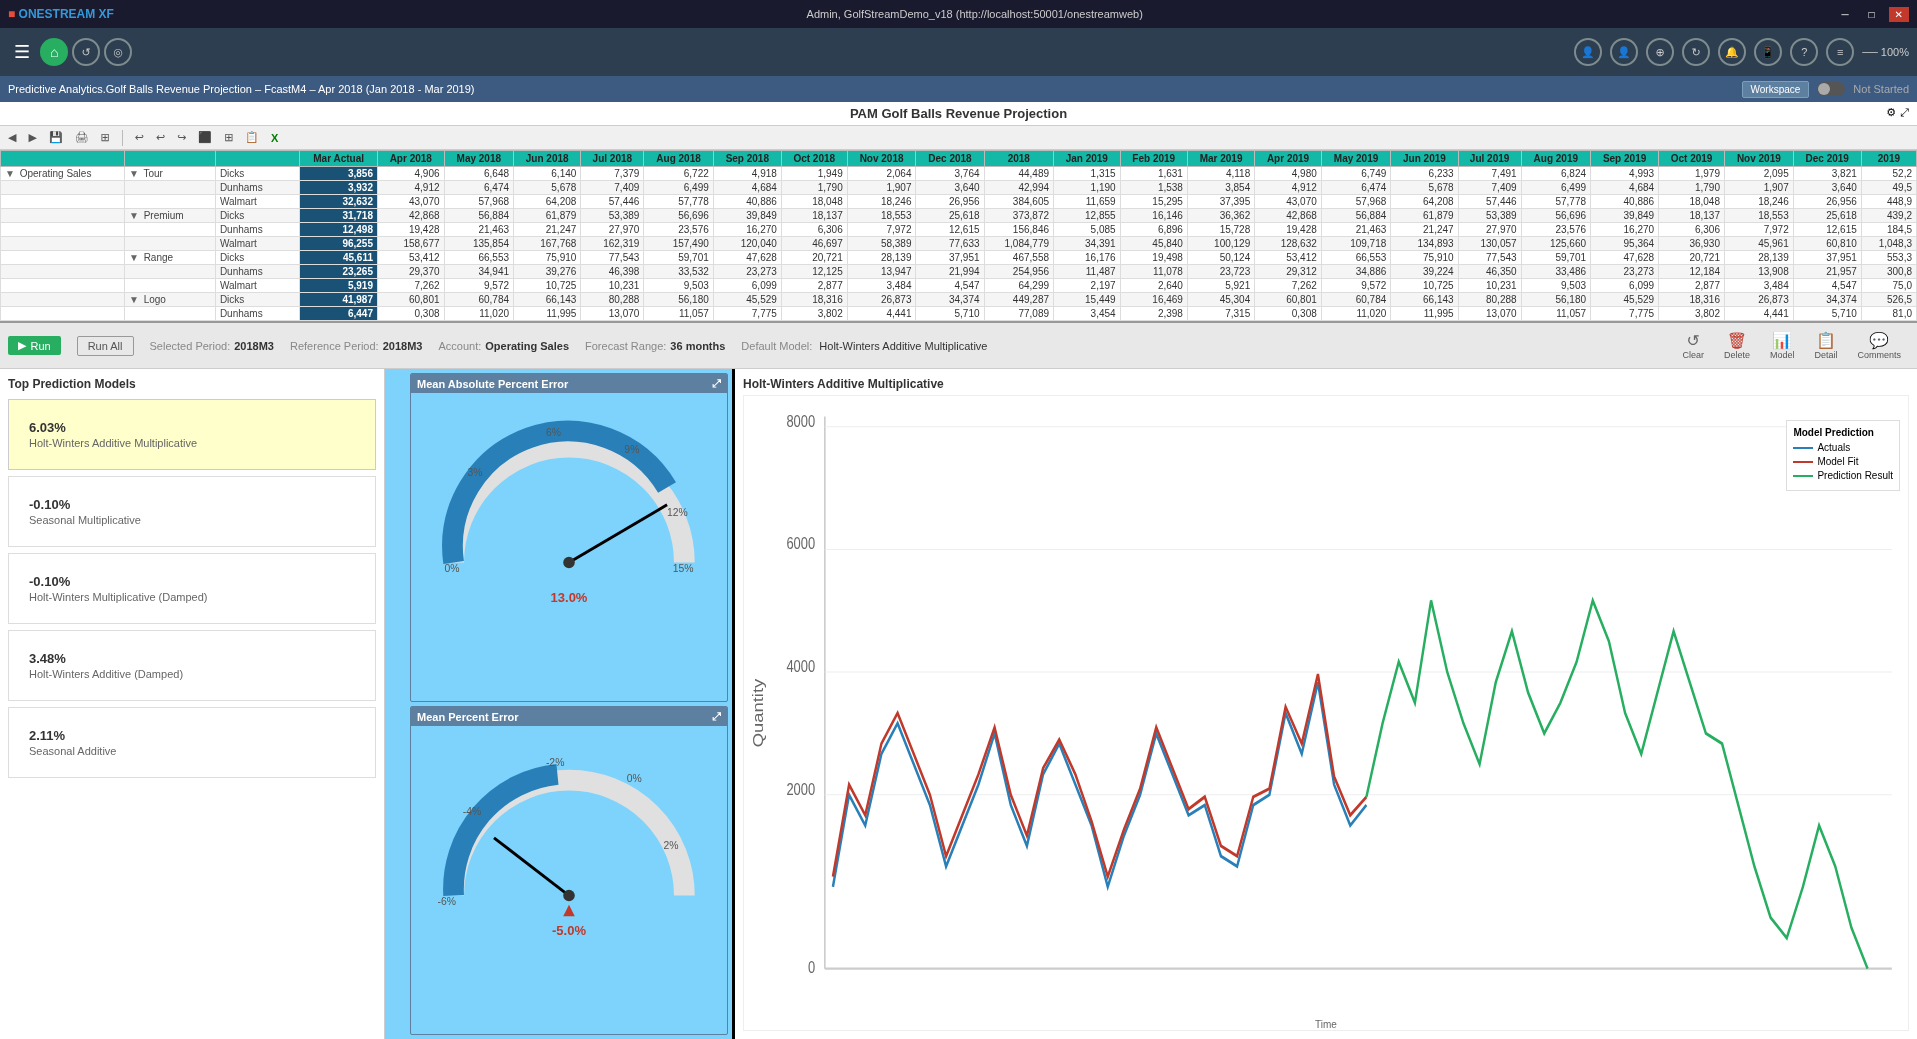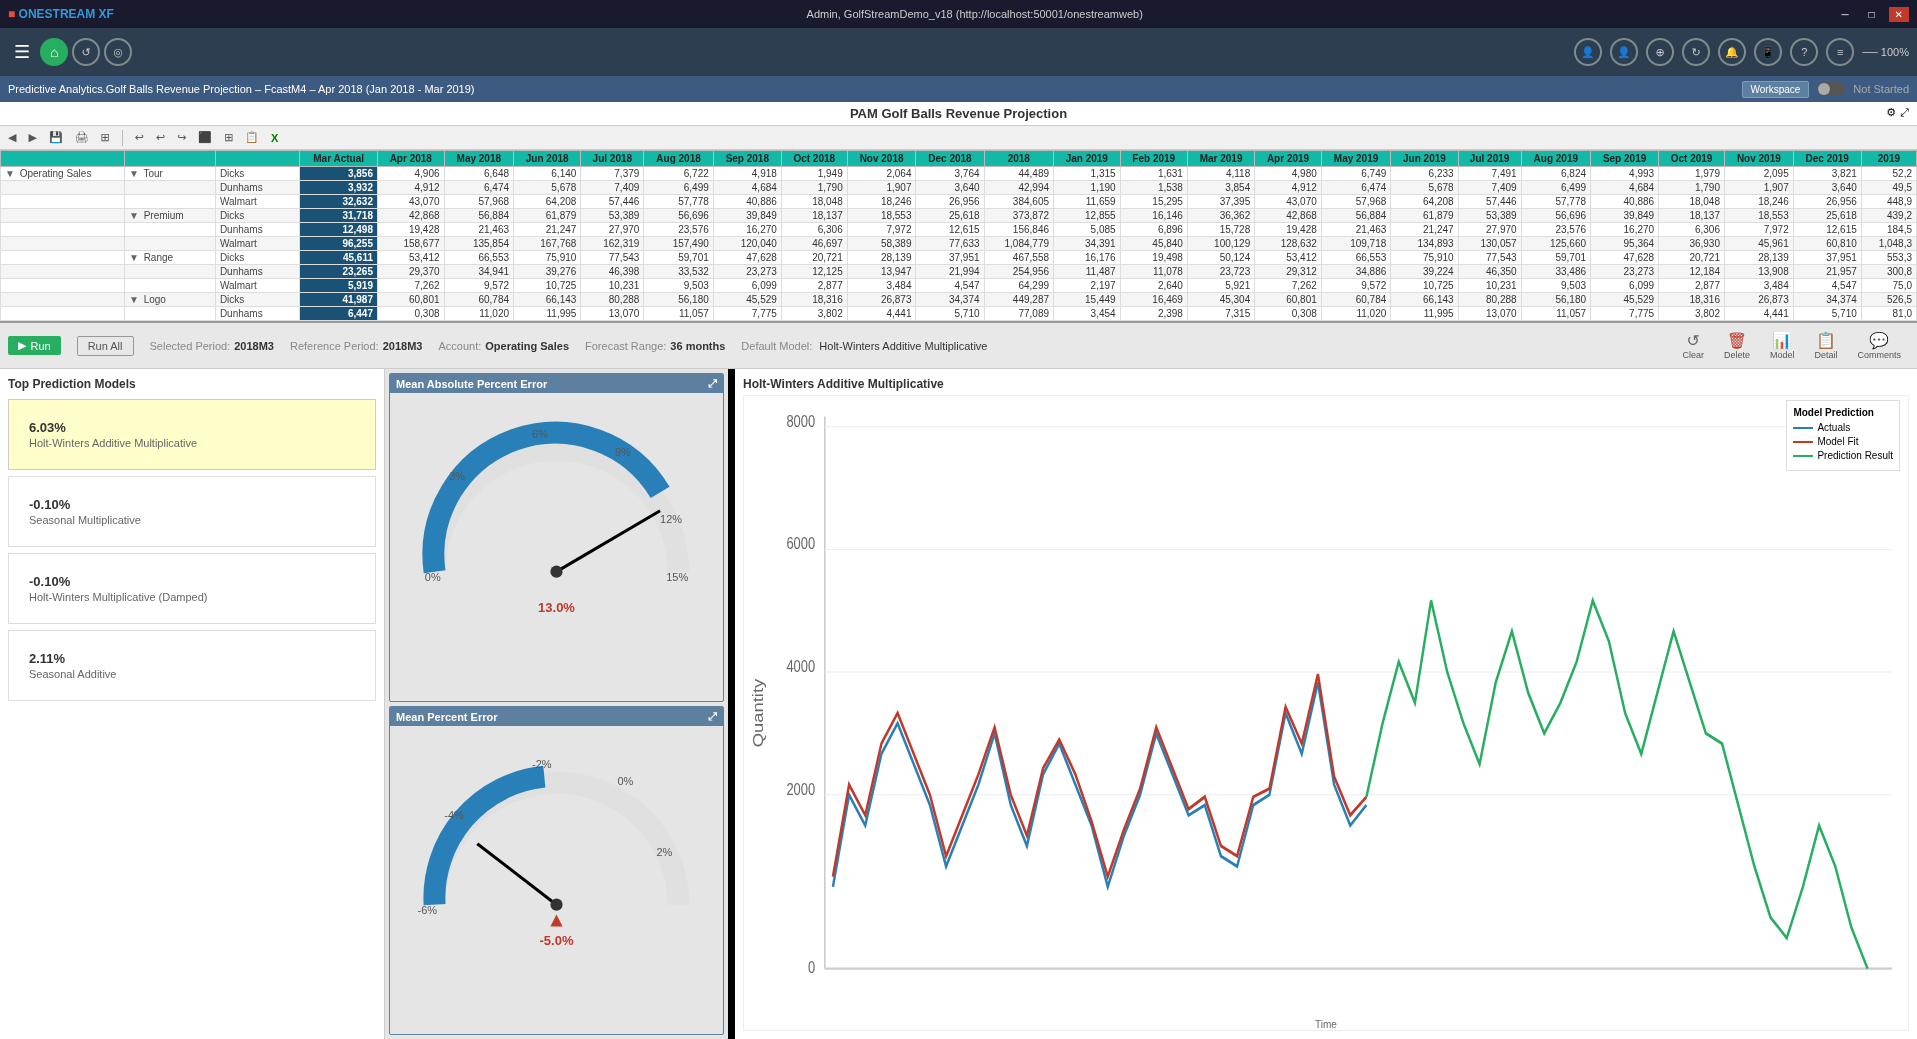--- a/index.html
+++ b/index.html
@@ -66,21 +66,21 @@
 
     
     .model-list-panel { width: 385px; background: white; border-right: 1px solid #ccc; overflow-y: auto; padding: 8px; }
     .model-list-title { font-weight: bold; font-size: 12px; color: #333; margin-bottom: 8px; }
     .model-item { border: 1px solid #ddd; margin-bottom: 6px; padding: 20px; cursor: pointer; }
     .model-item.selected { background: #ffffcc; border-color: #ccc; }
     .model-item-pct { font-weight: bold; font-size: 13px; color: #333; }
     .model-item-name { font-size: 11px; color: #666; margin-top: 2px; }
 
     
-    .gauge-panel { width: 350px; background: #e5e5e5; border-right: 7px solid #000000; display: flex; flex-direction: column; gap: 4px; padding: 4px; }
+    .gauge-panel { width: 350px; background: #7dd3fc; border-right: 3px solid #000000; display: flex; flex-direction: column; gap: 4px; padding: 4px; align-items: flex-end; }
     .gauge-box { border: 1px solid #5d7fa0; border-radius: 2px; flex: 1; position: relative; overflow: hidden; }
     .gauge-box-header { background: #5d7fa0; color: white; padding: 3px 6px; font-size: 11px; font-weight: bold; display: flex; justify-content: space-between; align-items: center; }
     .gauge-content { display: flex; flex-direction: column; align-items: center; padding: 8px; height: calc(100% - 26px); }
     .gauge-svg { width: 100%; }
     .gauge-value { font-size: 13px; font-weight: bold; color: #c0392b; margin-top: 4px; }
 
     
     .chart-panel { flex: 1; background: white; display: flex; flex-direction: column; padding: 8px; }
     .chart-title { font-weight: bold; font-size: 12px; color: #333; margin-bottom: 4px; }
     .chart-area { flex: 1; position: relative; border: 1px solid #eee; }
@@ -589,20 +589,24 @@
       </div>
       <div class="model-item">
         <div class="model-item-pct">-0.10%</div>
         <div class="model-item-name">Seasonal Multiplicative</div>
       </div>
       <div class="model-item">
         <div class="model-item-pct">-0.10%</div>
         <div class="model-item-name">Holt-Winters Multiplicative (Damped)</div>
       </div>
       <div class="model-item">
+        <div class="model-item-pct">3.48%</div>
+        <div class="model-item-name">Holt-Winters Additive (Damped)</div>
+      </div>
+      <div class="model-item">
         <div class="model-item-pct">2.11%</div>
         <div class="model-item-name">Seasonal Additive</div>
       </div>
     </div>
 
     <div class="gauge-panel">
 
       <div class="gauge-box">
         <div class="gauge-box-header">
           <span>Mean Absolute Percent Error</span>
@@ -679,21 +683,21 @@
 
           <text x="12" y="155" font-size="9" fill="#666" transform="rotate(-90, 12, 155)" text-anchor="middle">Quantity</text>
 
           <polyline fill="none" stroke="#2980b9" stroke-width="1.5" points="55,240 65,195 75,210 85,175 95,160 105,180 115,200 125,230 135,210 145,190 155,165 165,200 175,220 185,185 195,170 205,190 215,210 225,240 235,215 245,195 255,165 265,185 275,205 285,200 295,225 305,230 315,200 325,195 335,155 345,175 355,140 365,190 375,210 385,200"></polyline>
 
           <polyline fill="none" stroke="#c0392b" stroke-width="1.5" points="55,235 65,190 75,205 85,170 95,155 105,175 115,195 125,225 135,205 145,185 155,162 165,195 175,215 185,182 195,168 205,185 215,208 225,235 235,212 245,192 255,162 265,182 275,202 285,196 295,220 305,225 315,196 325,192 335,152 345,170 355,136 365,186 375,205 385,196"></polyline>
 
           <polyline fill="none" stroke="#27ae60" stroke-width="1.5" points="385,196 395,160 405,130 415,150 425,100 435,135 445,160 455,180 465,140 475,115 485,145 495,165 505,150 515,130 525,100 535,120 545,155 555,175 565,145 575,115 585,140 595,165 605,170 615,200 625,230 635,255 645,265 655,240 665,210 675,230 685,260 695,280"></polyline>
         </svg>
 
-        <div class="chart-legend" style="position:absolute; right:8px; top:4px; font-size:10px; background:rgba(255,255,255,0.95); border:1px solid #ddd; ">
+        <div class="chart-legend" style="position:absolute; right:8px; top:24px; font-size:10px; background:rgba(255,255,255,0.95); border:1px solid #ddd; ">
           <div style="font-weight:bold; margin-bottom:4px;">Model Prediction</div>
           <div class="legend-item">
             <div class="legend-line legend-blue"></div>
             <span>Actuals</span>
           </div>
           <div class="legend-item">
             <div class="legend-line legend-red"></div>
             <span>Model Fit</span>
           </div>
           <div class="legend-item">

